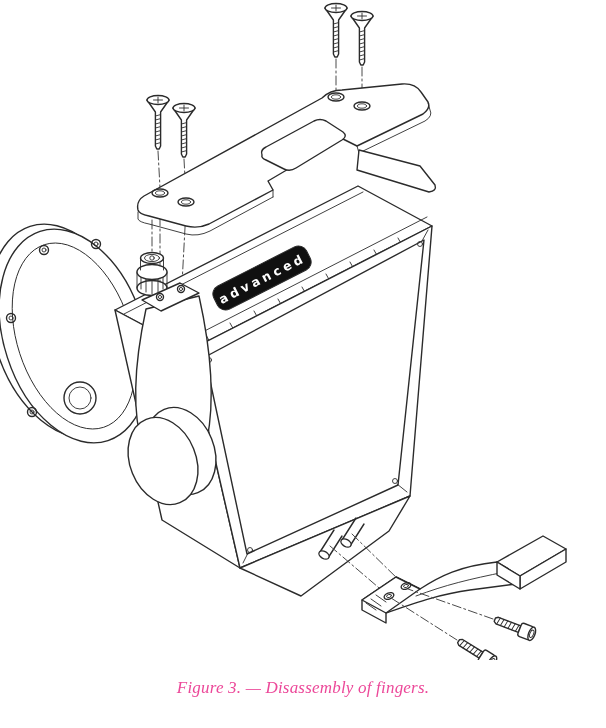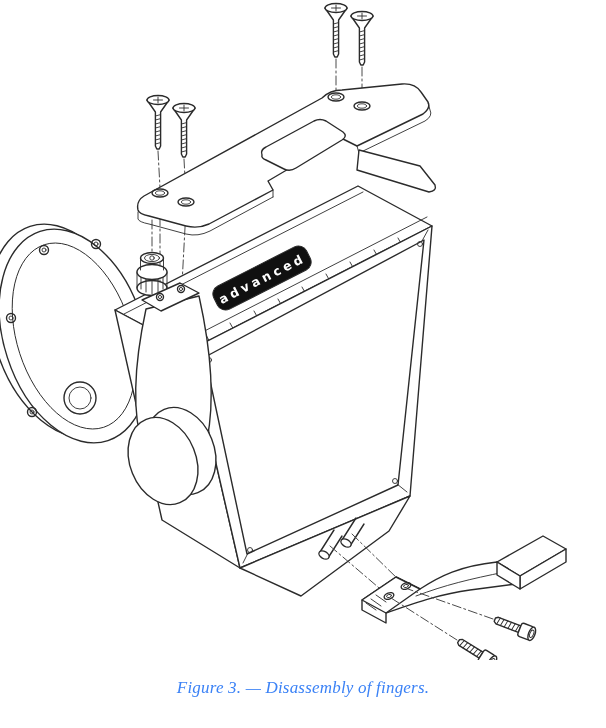--- a/index.html
+++ b/index.html
@@ -8,21 +8,21 @@
     font-family:"Liberation Serif", serif;position:relative;
   }
   figure{margin:0;padding:0;}
   .drawing{display:block;}
   
   .ln{fill:#ffffff;stroke:#2b2b2b;stroke-width:1.4;stroke-linejoin:round;stroke-linecap:round;}
   .lt{fill:none;stroke:#2b2b2b;stroke-width:0.9;stroke-linejoin:round;stroke-linecap:round;}
   .nf{fill:none;stroke:#2b2b2b;stroke-width:1.4;stroke-linejoin:round;stroke-linecap:round;}
   .dash{fill:none;stroke:#4a4a4a;stroke-width:1;stroke-dasharray:9 3 2 3;stroke-linecap:round;}
   .caption{
-    text-align:center;color:#3b82f6;font-style:italic;
+    text-align:center;color:#ec4899;font-style:italic;
     font-size:17px;letter-spacing:0.2px;padding-top:18px;
     font-family:"Liberation Serif", serif;
   }
   .lbl-text{
     font-family:"DejaVu Sans", sans-serif;font-size:12.5px;font-weight:bold;
     letter-spacing:3.5px;fill:#ffffff;
   }
 </style>
 </head>
 <body>

